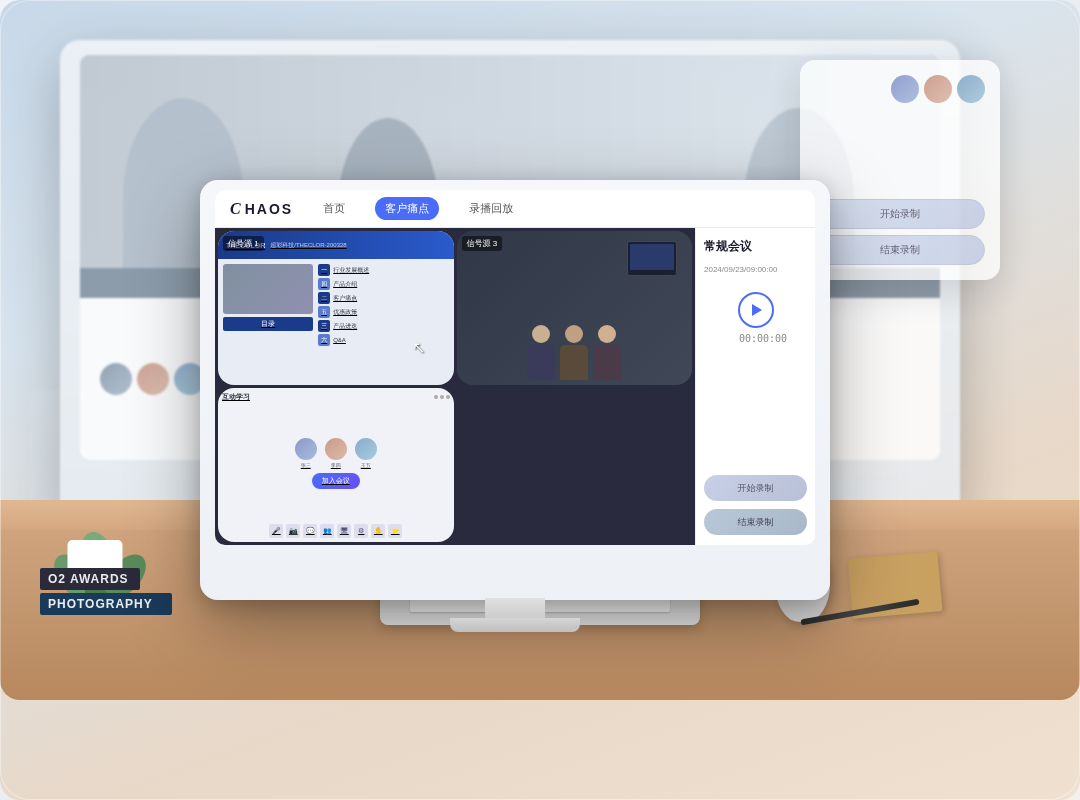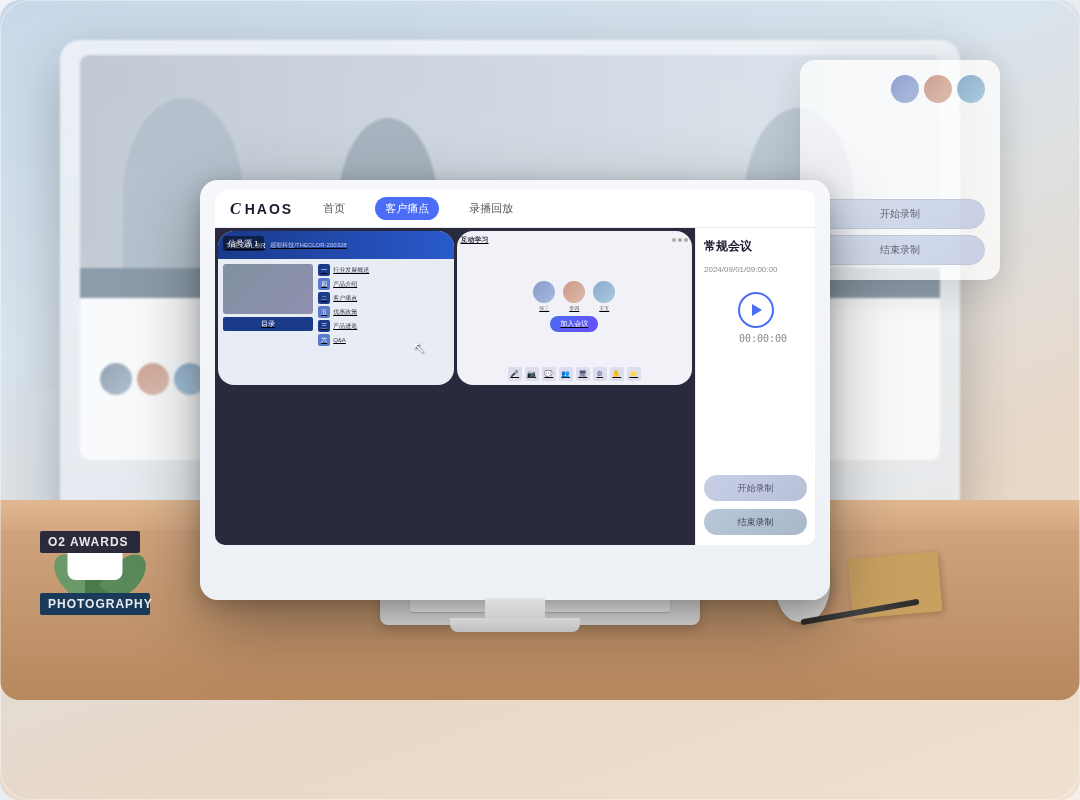--- a/index.html
+++ b/index.html
@@ -950,20 +950,40 @@
                     <div class="menu-num light">六</div>
                     <span>Q&amp;A</span>
                   </div>
                 </div>
               </div>
 
               <div class="cursor-icon">↖</div>
             </div>
 
 
+            <div class="video-cell video-cell-3">
+              <div class="video-label">信号源 3</div>
+              <div class="monitor-in-room">
+                <div class="monitor-screen-mini"></div>
+              </div>
+              <div class="people-silhouette">
+                <div class="person p1">
+                  <div class="person-head"></div>
+                  <div class="person-body"></div>
+                </div>
+                <div class="person p2">
+                  <div class="person-head" style="background: #c0a080;"></div>
+                  <div class="person-body"></div>
+                </div>
+                <div class="person p3">
+                  <div class="person-head" style="background: #d0b090;"></div>
+                  <div class="person-body"></div>
+                </div>
+              </div>
+            </div>
 
             <div class="video-cell video-cell-4">
               <div class="vc4-header">
                 <span class="vc4-title">互动学习</span>
                 <div class="vc4-dots">
                   <div class="vc4-dot"></div>
                   <div class="vc4-dot"></div>
                   <div class="vc4-dot"></div>
                 </div>
               </div>
@@ -993,21 +1013,21 @@
                 <div class="vc4-tool">⚙</div>
                 <div class="vc4-tool">✋</div>
                 <div class="vc4-tool">⭐</div>
               </div>
             </div>
 
           </div>
 
           <div class="right-panel">
             <div class="meeting-title">常规会议</div>
-            <div class="meeting-date">2024/09/01/09:00:00</div>
+            <div class="meeting-date">2024/09/23/09:00:00</div>
 
             <div class="play-section">
               <div class="play-btn">
                 <div class="play-triangle"></div>
               </div>
               <div class="time-display">00:00:00</div>
             </div>
 
             <div class="spacer"></div>
 
@@ -1033,21 +1053,21 @@
       <div class="leaf"></div>
       <div class="leaf"></div>
     </div>
     <div class="plant-pot"></div>
   </div>
 
   <div class="books">
     <div class="book" style="width:100px; background:#2a2a3a;">
       <span>O2 AWARDS</span>
     </div>
-    <div class="book" style="width:110px; background:#1a3a5a;margin-top:37px;">
+    <div class="book" style="width:132px; background:#1a3a5a;">
       <span>PHOTOGRAPHY</span>
     </div>
   </div>
 
   <div class="keyboard">
     <div class="keyboard-keys">
       <div class="key"></div>
       <div class="key"></div>
       <div class="key"></div>
       <div class="key"></div>

